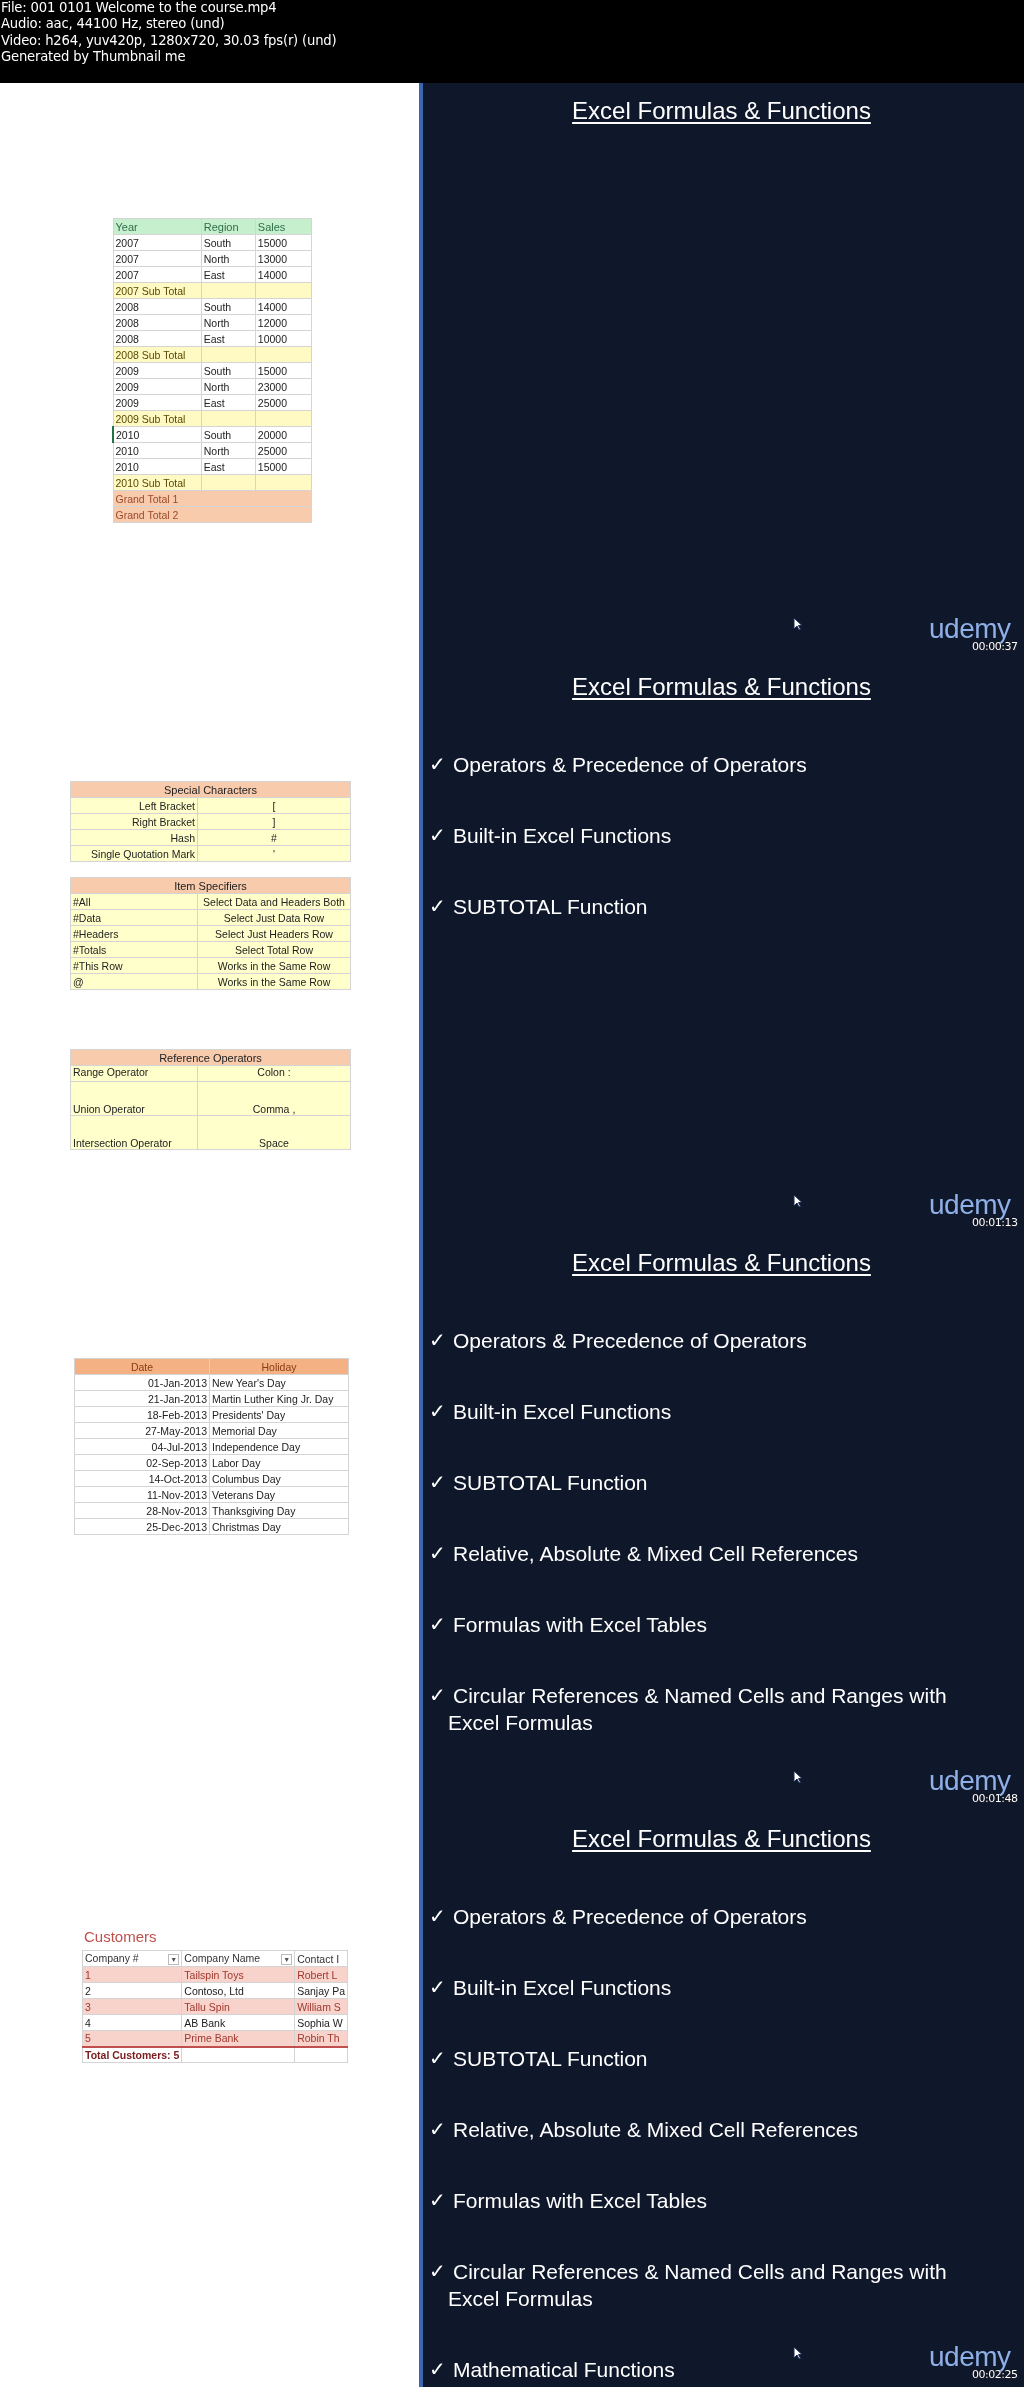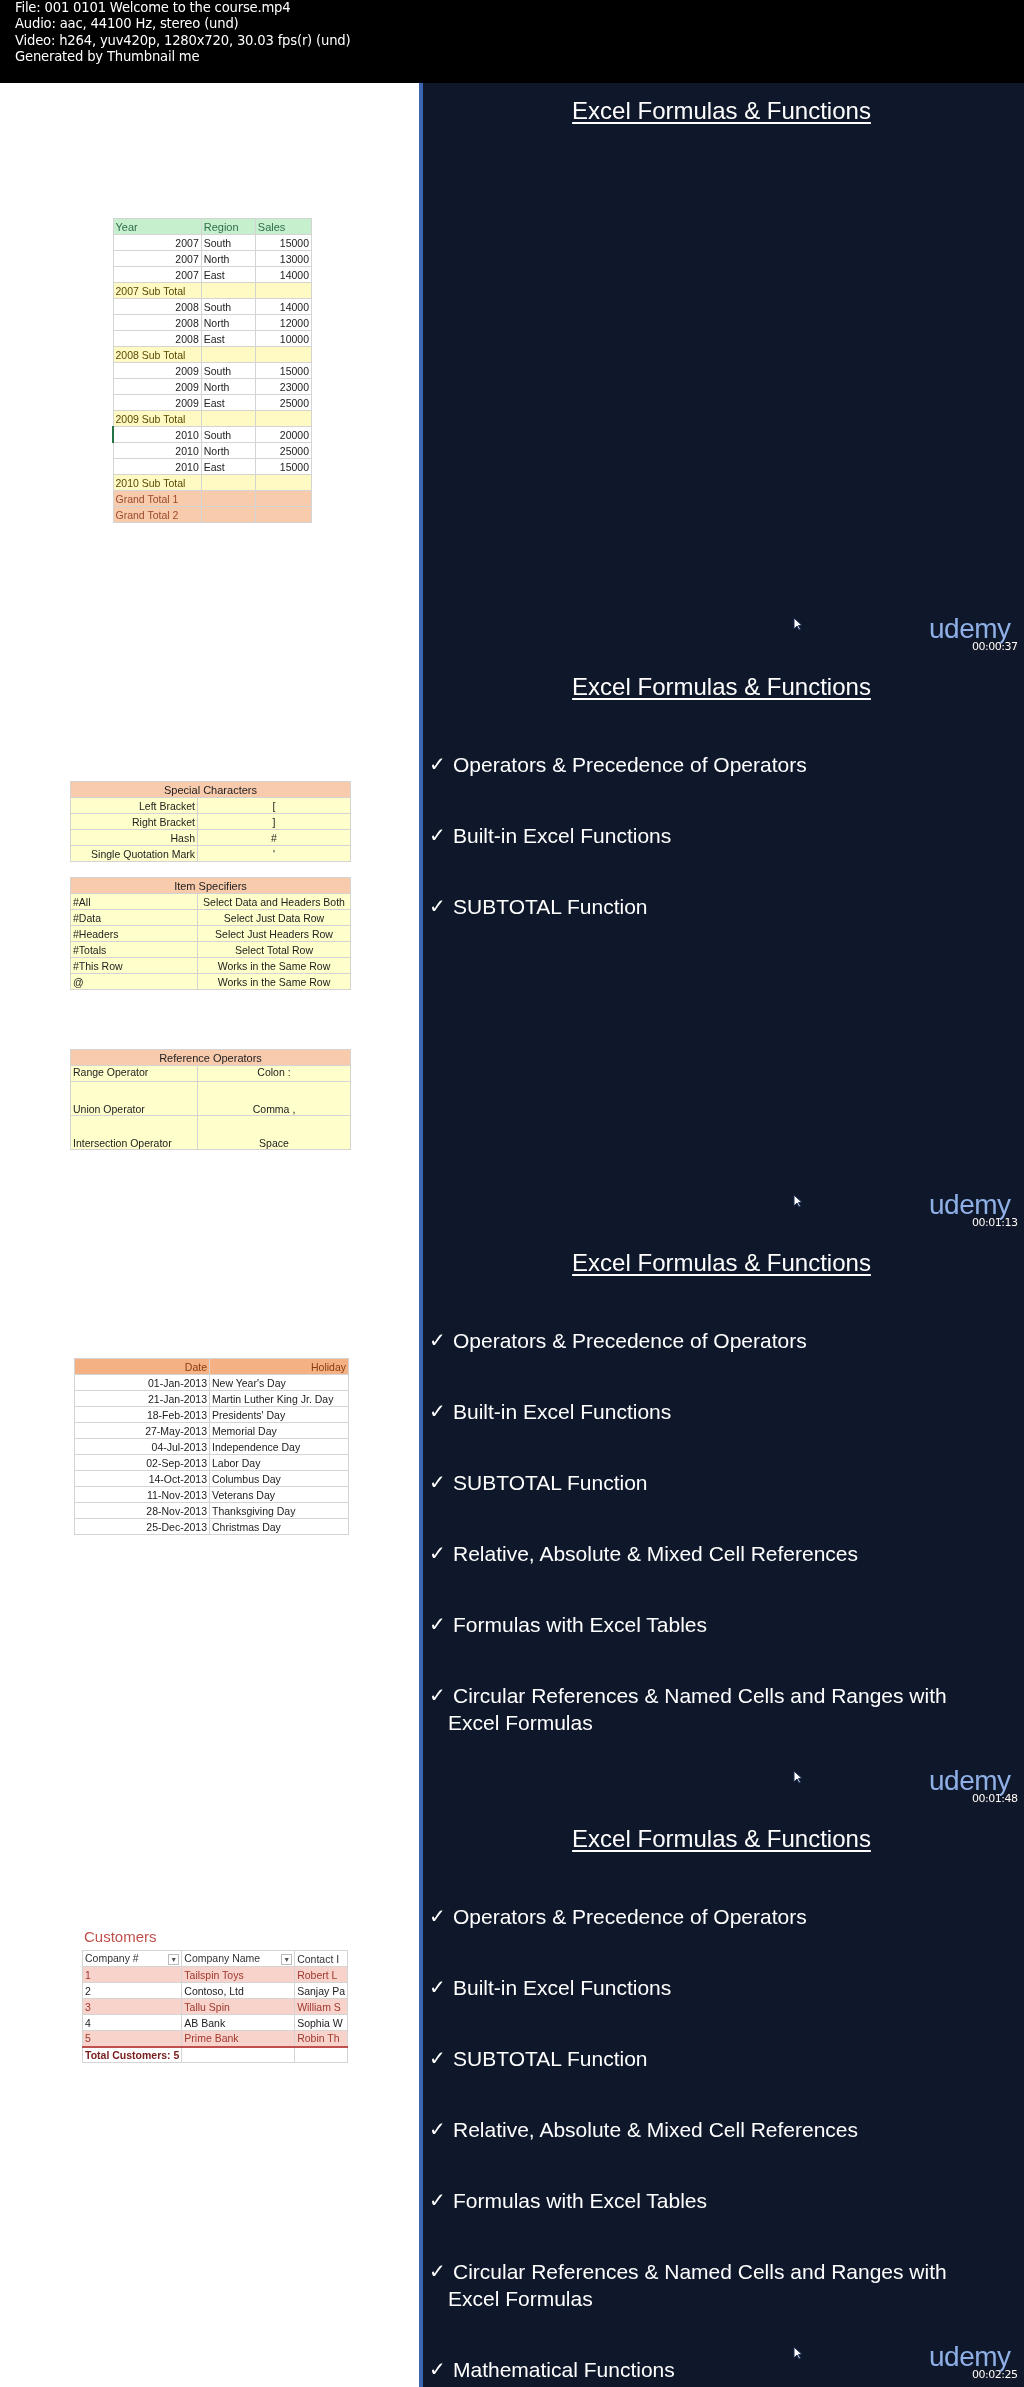--- a/index.html
+++ b/index.html
@@ -1,21 +1,21 @@
 <!DOCTYPE html>
 <html><head>
 <meta charset="utf-8">
 <style>
   * { box-sizing: border-box; margin: 0; padding: 0; }
   html, body { width: 1024px; height: 2387px; background: #000; overflow: hidden; }
   body { position: relative; font-family: "Liberation Sans", sans-serif; }
 
   .header {
     position: absolute; left: 0; top: 0; width: 1024px; height: 83px;
-    background: #000; color: #fff; padding: 0 0 0 15px;
+    background: #000; color: #fff; padding: 0 0 0 1px;
     font-family: "DejaVu Sans", sans-serif; font-size: 13.2px; line-height: 16.4px;
     letter-spacing: -0.2px;
   }
   .header div { white-space: nowrap; }
 
   .frame { position: absolute; left: 0; width: 1024px; height: 576px; background: #fff; overflow: hidden; }
   .frame .left { position: absolute; left: 0; top: 0; width: 419px; height: 576px; background: #fff; }
   .frame .right { position: absolute; left: 419px; top: 0; width: 605px; height: 576px; background: #0f172a; }
   .frame .right::before { content: ""; position: absolute; left: 0; top: 0; width: 4px; height: 100%; background: #3d66b0; }
 
@@ -37,32 +37,32 @@
 
   
   table.xl { border-collapse: collapse; position: absolute; font-family: "Liberation Sans", sans-serif; }
   table.xl td { border: 1px solid #d4d4d4; font-size: 10.5px; height: 16px; padding: 0 2px; white-space: nowrap; overflow: hidden; color: #222; }
 
   
   .t1 { left: 112px; top: 135px; width: 200px; }
   .t1 .hdr td { background: #c6efce; color: #2f6e4a; font-size: 11px; }
   .t1 .sub td { background: #fff9c4; color: #5a4a00; }
   .t1 .gt td { background: #f8cbad; color: #9c4a2a; }
-  .t1 td.r { text-align: right; }
+  .t1 td.r { }
 
   
   .t2 { left: 70px; width: 281px; }
   .t2 td { background: #ffffcc; }
   .t2 .hdr td { background: #f8cbad; text-align: center; font-size: 11px; }
   .t2 td.r { text-align: right; }
   .t2 td.c { text-align: center; }
 
   
   .t3 { left: 74px; top: 123px; width: 275px; }
-  .t3 .hdr td { background: #f4b183; color: #8a3b12; text-align: right; }
+  .t3 .hdr td { background: #f4b183; color: #8a3b12; text-align: center; }
   .t3 td.r { text-align: right; }
 
   
   .cust-title { position: absolute; left: 84px; top: 117px; color: #c0504d; font-size: 15px; }
   .t4 { left: 82px; top: 139px; width: 266px; font-family: "Liberation Serif", serif; }
   .t4 td { font-family: Liberation Sans, sans-serif; font-size: 10px; color: #5a2a2a; height: 17px; border-color: #e0e0e0; }
   .t4 .hdr td { background: #fff; color: #333; }
   .t4 .pink td { background: #f7d3cc; color: #a0392f; }
   .t4 .tot td { font-weight: bold; color: #7a2020; border-top: 2px solid #c0504d; }
   .dd { display: inline-block; width: 11px; height: 11px; border: 1px solid #bbb; font-size: 7px; text-align: center; line-height: 10px; float: right; margin-top: 2px; color: #555; }

